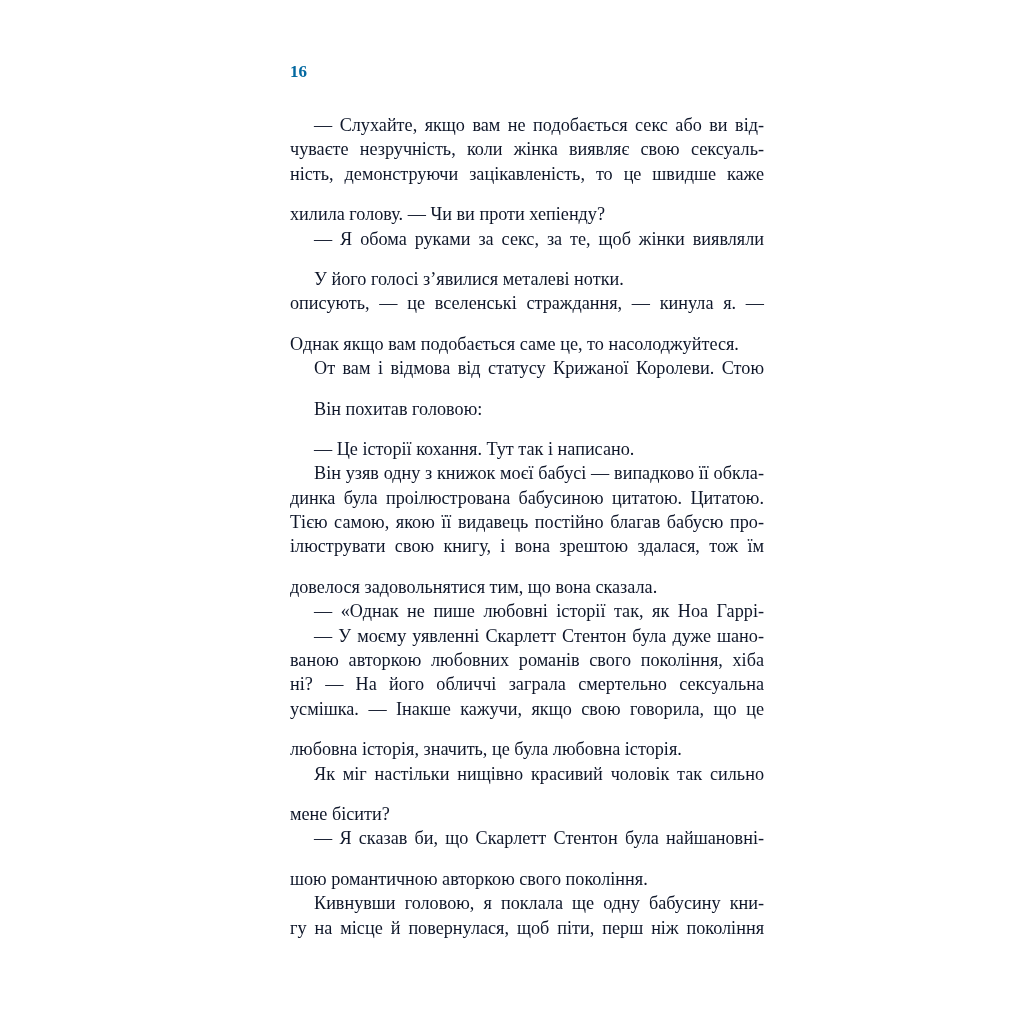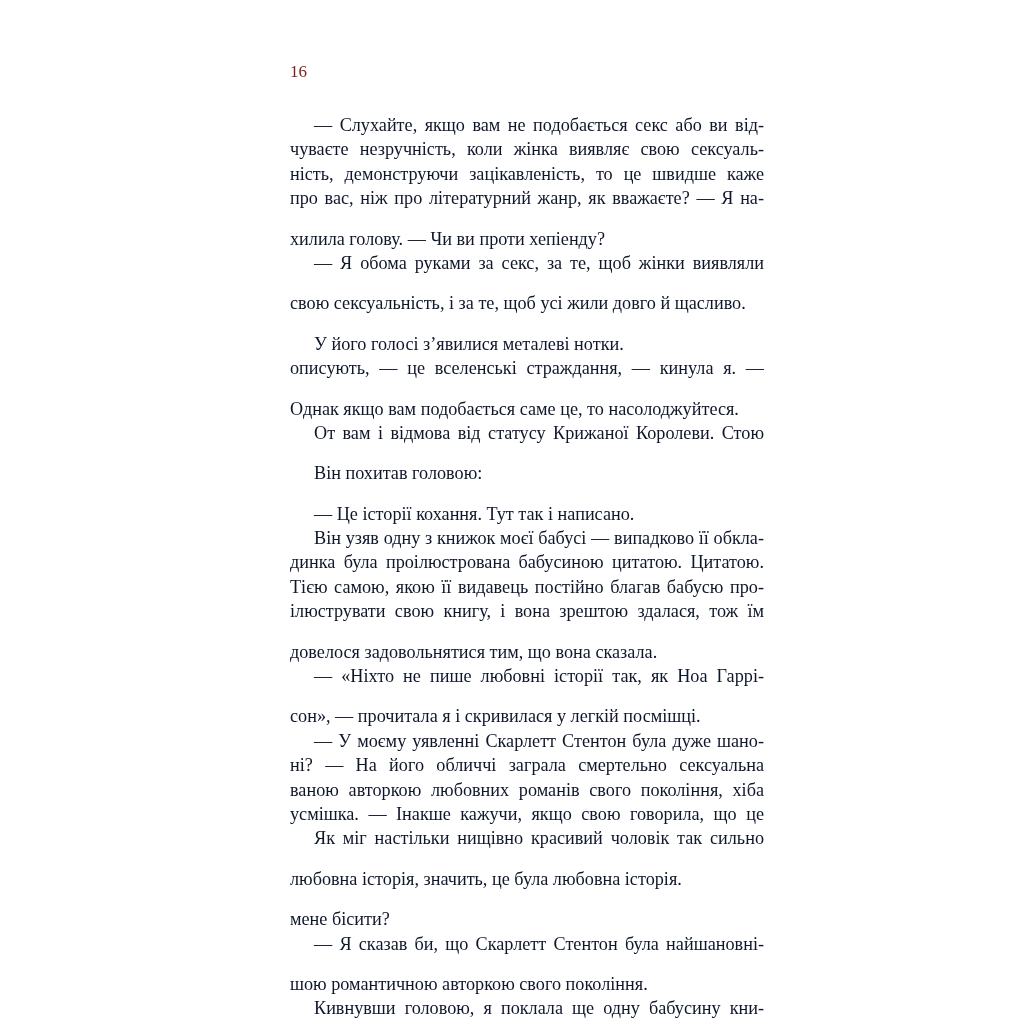--- a/index.html
+++ b/index.html
@@ -1,20 +1,20 @@
 <!DOCTYPE html>
 <html><head>
 <meta charset="utf-8">
 <style>
   html, body { margin: 0; padding: 0; background: #ffffff; }
   body { width: 1024px; height: 1024px; position: relative; overflow: hidden; }
   .page-number {
     position: absolute; left: 290px; top: 62px;
-    font-family: "Liberation Serif", serif; font-weight: normal;
-    font-size: 17px; color: #7f1d1d;
+    font-family: "Liberation Serif", serif; font-weight: bold;
+    font-size: 17px; color: #0369a1;
   }
   .body-text {
     position: absolute; left: 290px; top: 113px; width: 474px;
     font-family: "Liberation Serif", serif; font-size: 18.2px;
     line-height: 24.4px; color: #0f172a;
   }
   .line {
     display: block; white-space: nowrap; text-align: justify;
     text-align-last: justify; height: 24.4px; overflow: visible;
   }
@@ -23,42 +23,39 @@
 </style>
 </head>
 <body>
 
 <div>
   <div class="page-number">16</div>
   <div class="body-text" id="body-text">
       <span class="line indent">— Слухайте, якщо вам не подобається секс або ви від-</span>
       <span class="line">чуваєте незручність, коли жінка виявляє свою сексуаль-</span>
       <span class="line">ність, демонструючи зацікавленість, то це швидше каже</span>
-      <span class="line">про вас, ніж про літературний жанр, як вважаєте? — Я на-</span>
       <span class="line last">хилила голову. — Чи ви проти хепіенду?</span>
       <span class="line indent">— Я обома руками за секс, за те, щоб жінки виявляли</span>
-      <span class="line last">свою сексуальність, і за те, щоб усі жили довго й щасливо.</span>
       <span class="line indent last">У його голосі з’явилися металеві нотки.</span>
       <span class="line">описують, — це вселенські страждання, — кинула я. —</span>
       <span class="line last">Однак якщо вам подобається саме це, то насолоджуйтеся.</span>
       <span class="line indent">От вам і відмова від статусу Крижаної Королеви. Стою</span>
       <span class="line indent last">Він похитав головою:</span>
       <span class="line indent last">— Це історії кохання. Тут так і написано.</span>
       <span class="line indent">Він узяв одну з книжок моєї бабусі — випадково її обкла-</span>
       <span class="line">динка була проілюстрована бабусиною цитатою. Цитатою.</span>
       <span class="line">Тією самою, якою її видавець постійно благав бабусю про-</span>
       <span class="line">ілюструвати свою книгу, і вона зрештою здалася, тож їм</span>
       <span class="line last">довелося задовольнятися тим, що вона сказала.</span>
-      <span class="line indent">— «Ніхто не пише любовні історії так, як Ноа Гаррі-</span>
-      <span class="line last">сон», — прочитала я і скривилася у легкій посмішці.</span>
+      <span class="line indent">— «Однак не пише любовні історії так, як Ноа Гаррі-</span>
       <span class="line indent">— У моєму уявленні Скарлетт Стентон була дуже шано-</span>
+      <span class="line">ваною авторкою любовних романів свого покоління, хіба</span>
       <span class="line">ні? — На його обличчі заграла смертельно сексуальна</span>
-      <span class="line">ваною авторкою любовних романів свого покоління, хіба</span>
       <span class="line">усмішка. — Інакше кажучи, якщо свою говорила, що це</span>
+      <span class="line last">любовна історія, значить, це була любовна історія.</span>
       <span class="line indent">Як міг настільки нищівно красивий чоловік так сильно</span>
-      <span class="line last">любовна історія, значить, це була любовна історія.</span>
       <span class="line last">мене бісити?</span>
       <span class="line indent">— Я сказав би, що Скарлетт Стентон була найшановні-</span>
       <span class="line last">шою романтичною авторкою свого покоління.</span>
       <span class="line indent">Кивнувши головою, я поклала ще одну бабусину кни-</span>
       <span class="line">гу на місце й повернулася, щоб піти, перш ніж покоління</span>
     </div>
 </div>
 
 </body></html>

